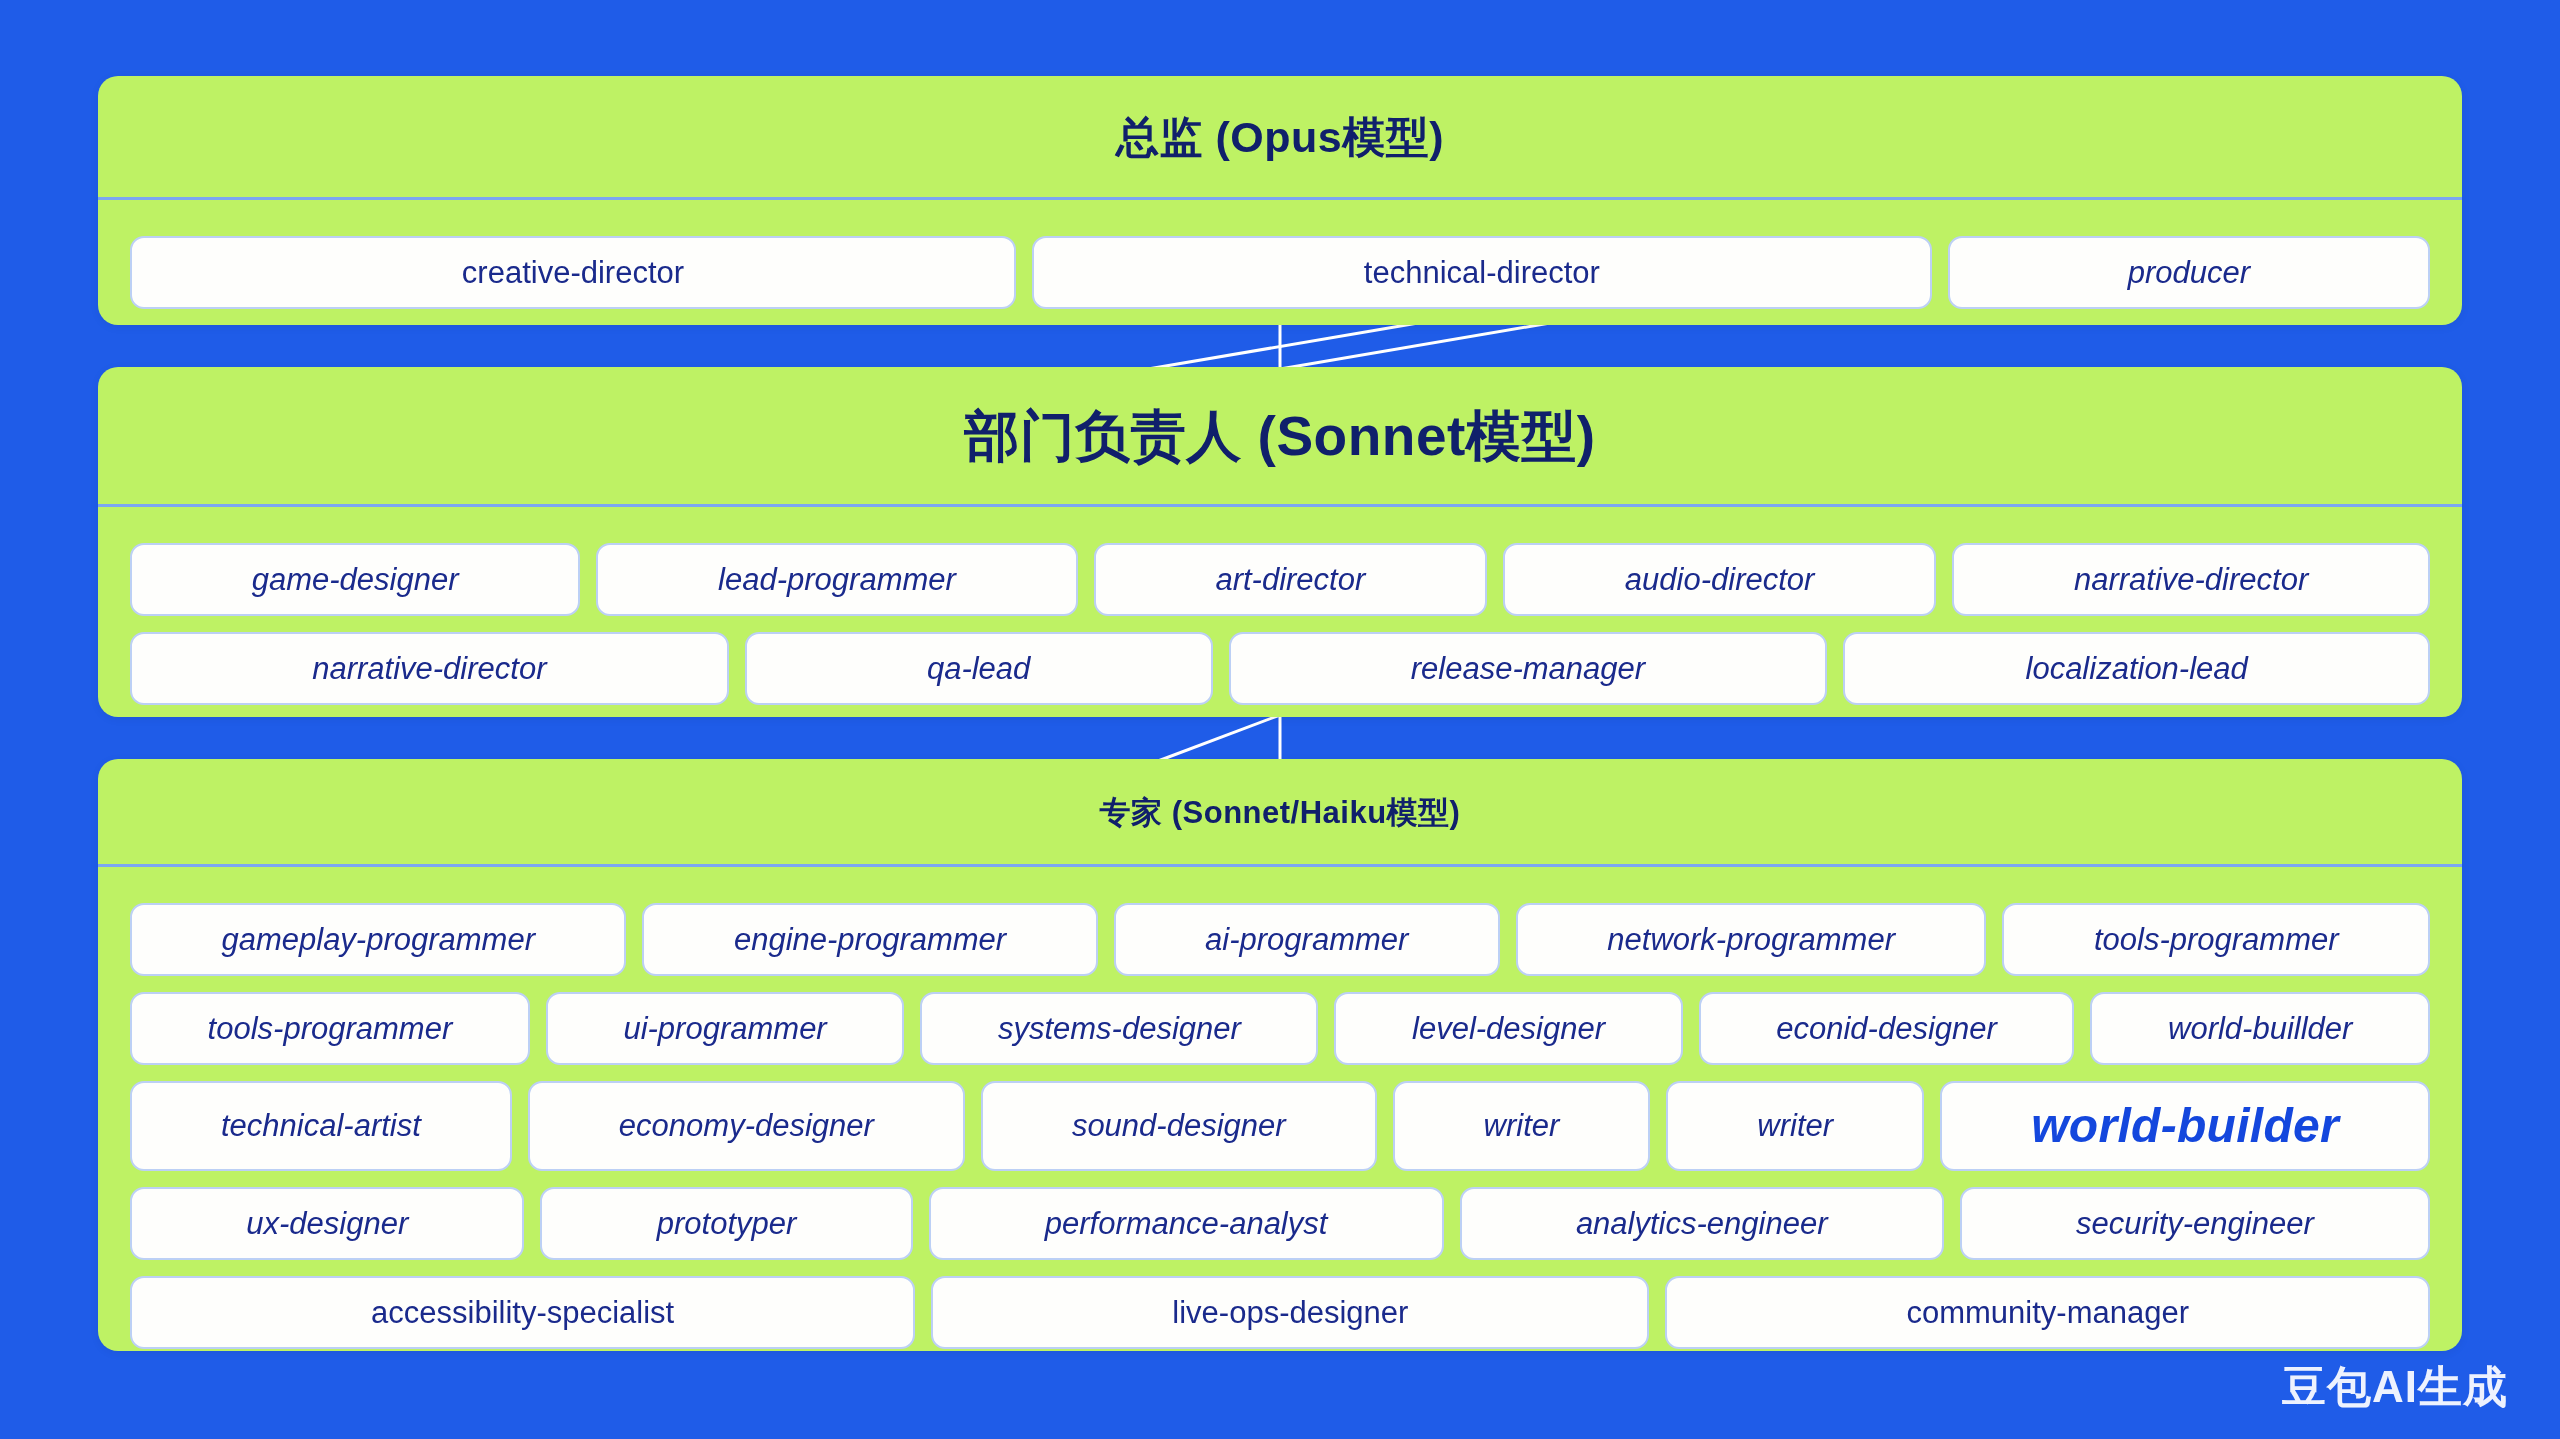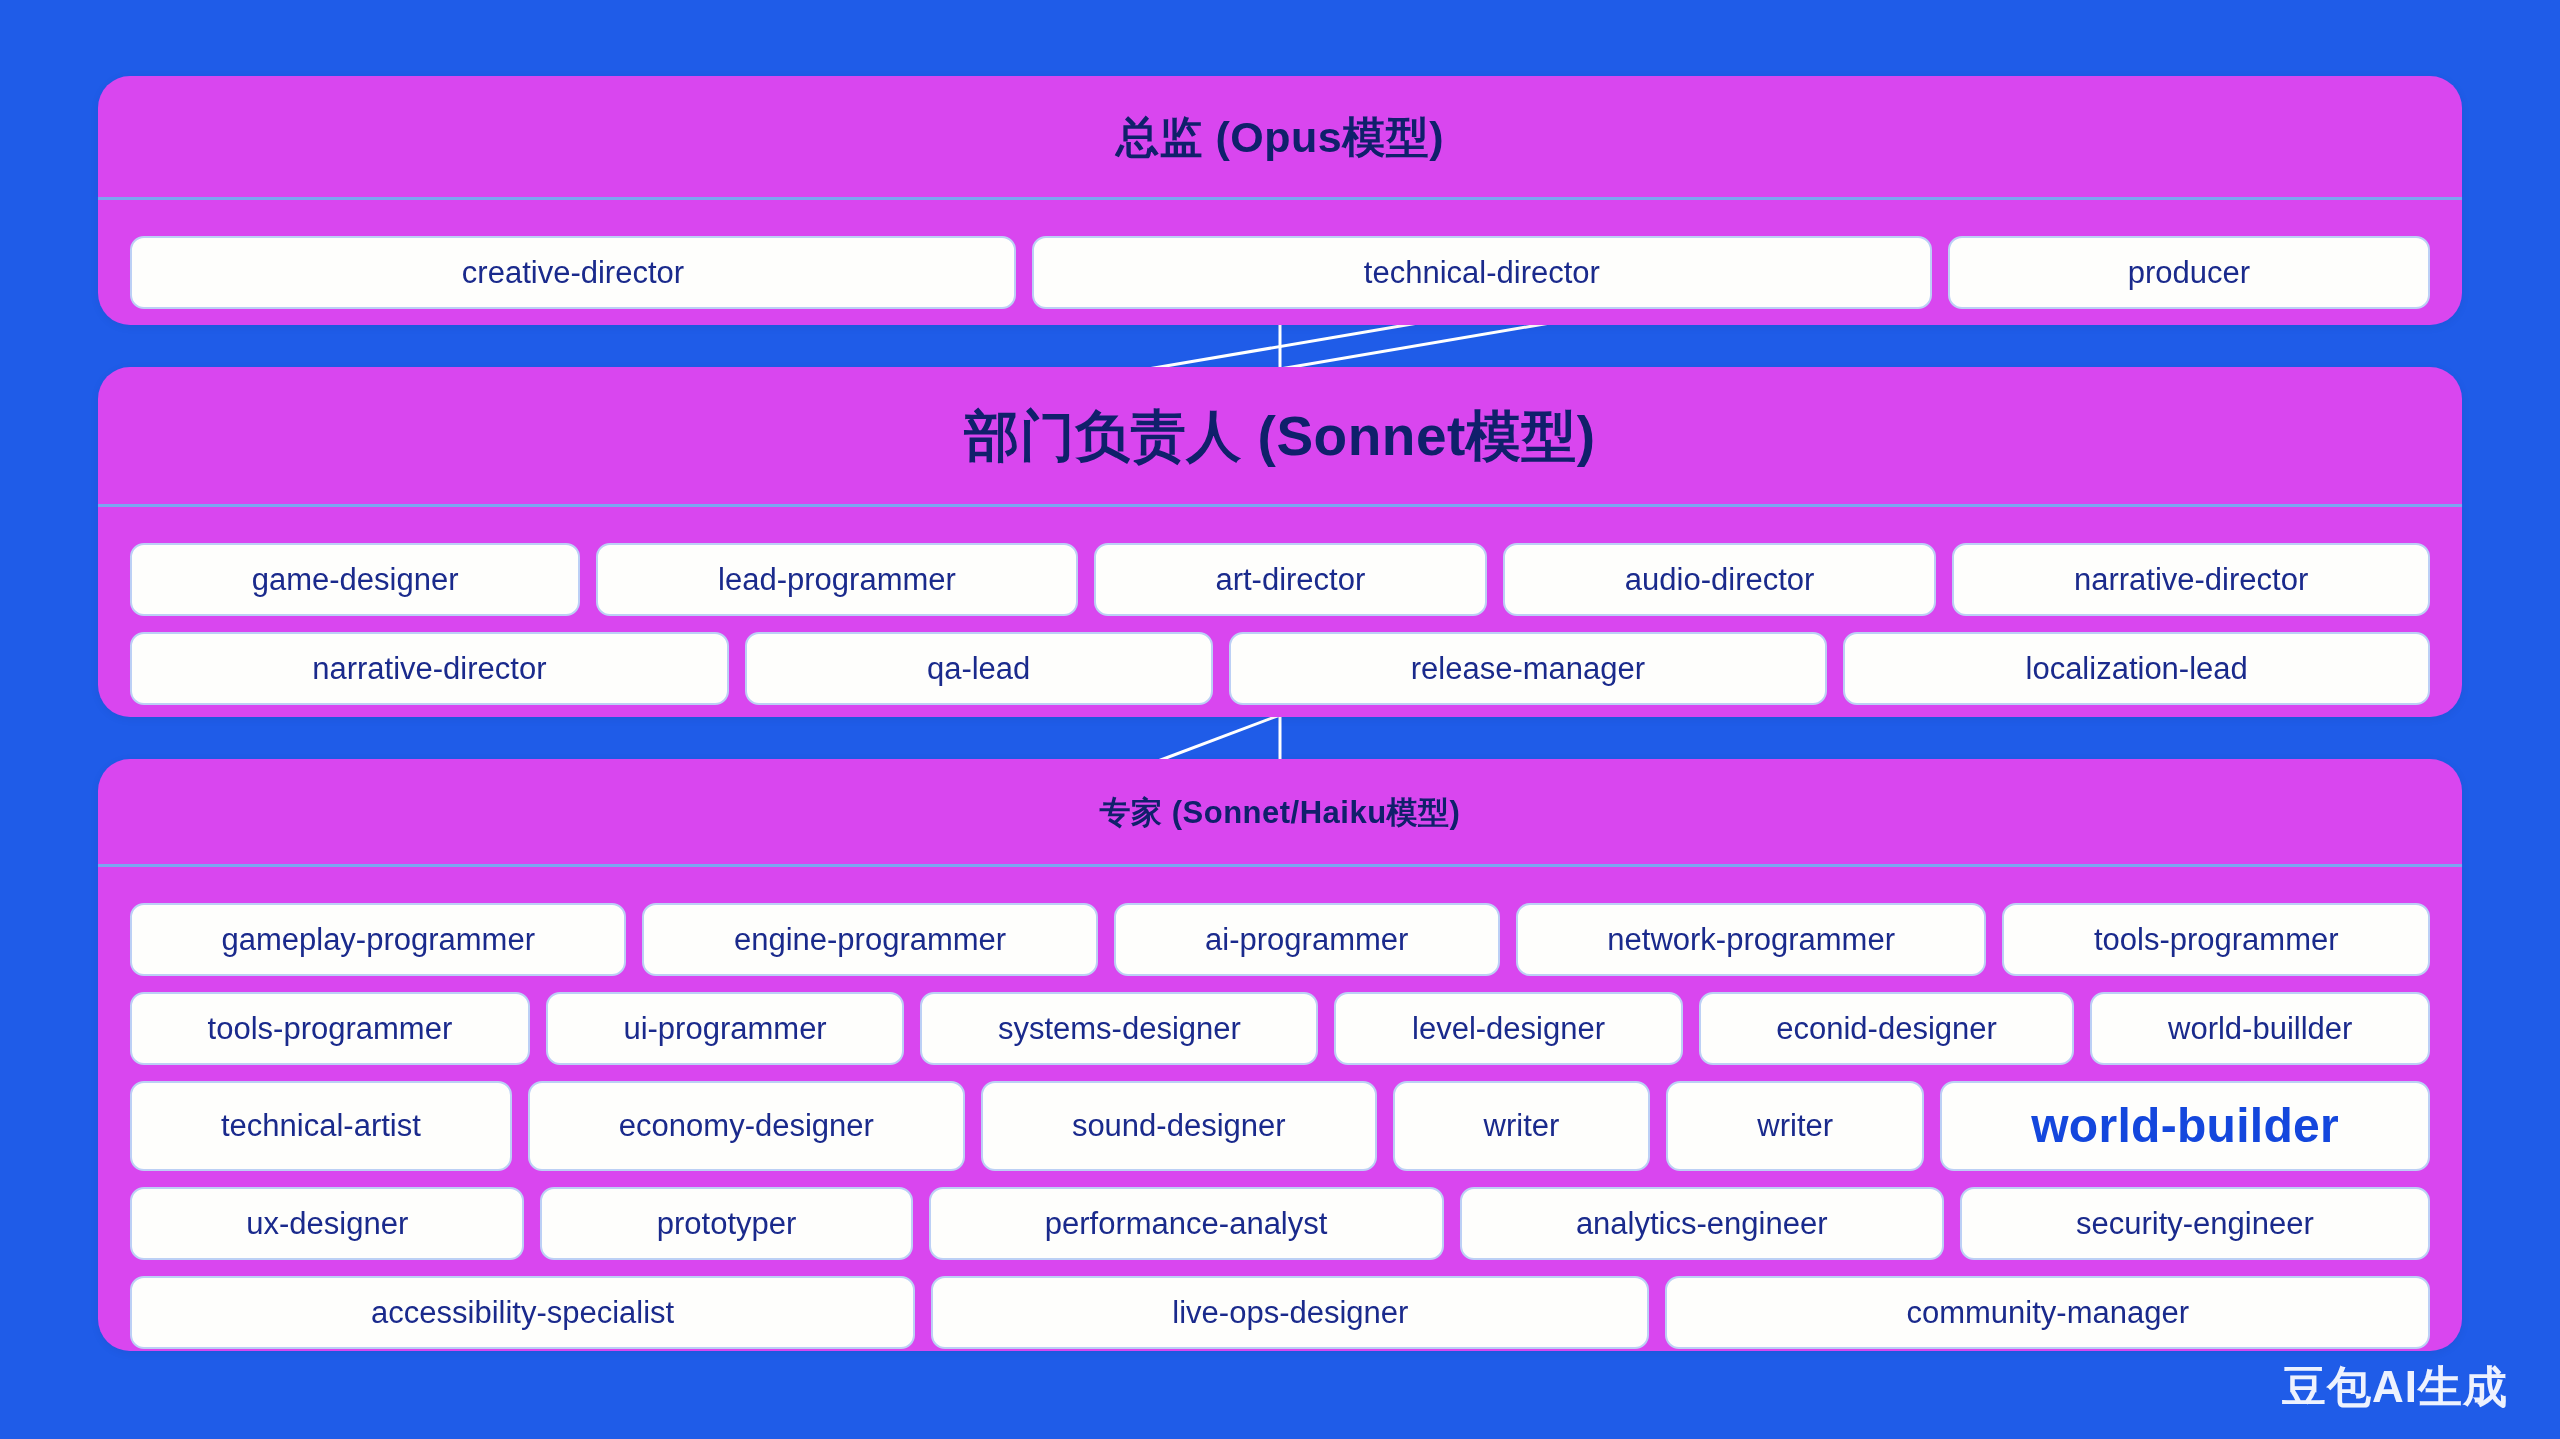--- a/index.html
+++ b/index.html
@@ -21,22 +21,22 @@
     inset: 0;
     display: flex;
     flex-direction: column;
     padding: 76px 98px 88px 98px;
     box-sizing: border-box;
     gap: 0;
   }
 
   
   .card {
-    background: #d946ef;
-    border-radius: 32px;
+    background: #bef264;
+    border-radius: 20px;
     box-sizing: border-box;
     overflow: hidden;
     position: relative;
     z-index: 2;
     box-shadow: 0 2px 10px rgba(0,0,0,0.06);
   }
 
   .card-header {
     text-align: center;
     color: #10206b;
@@ -75,21 +75,21 @@
     text-align: center;
     white-space: nowrap;
     box-sizing: border-box;
     flex: 0 1 auto;
     display: flex;
     align-items: center;
     justify-content: center;
     min-height: 68px;
   }
 
-  .chip.grow   { flex: 1 1 auto; }
+  .chip.grow   { flex: 1 1 auto; font-style: italic; }
   .chip.g2     { flex: 2 1 auto; }
 
   .chip.highlight {
     color: #1447dd;
     font-weight: bold;
     font-size: 48px;
     letter-spacing: 0.3px;
   }
 
   

